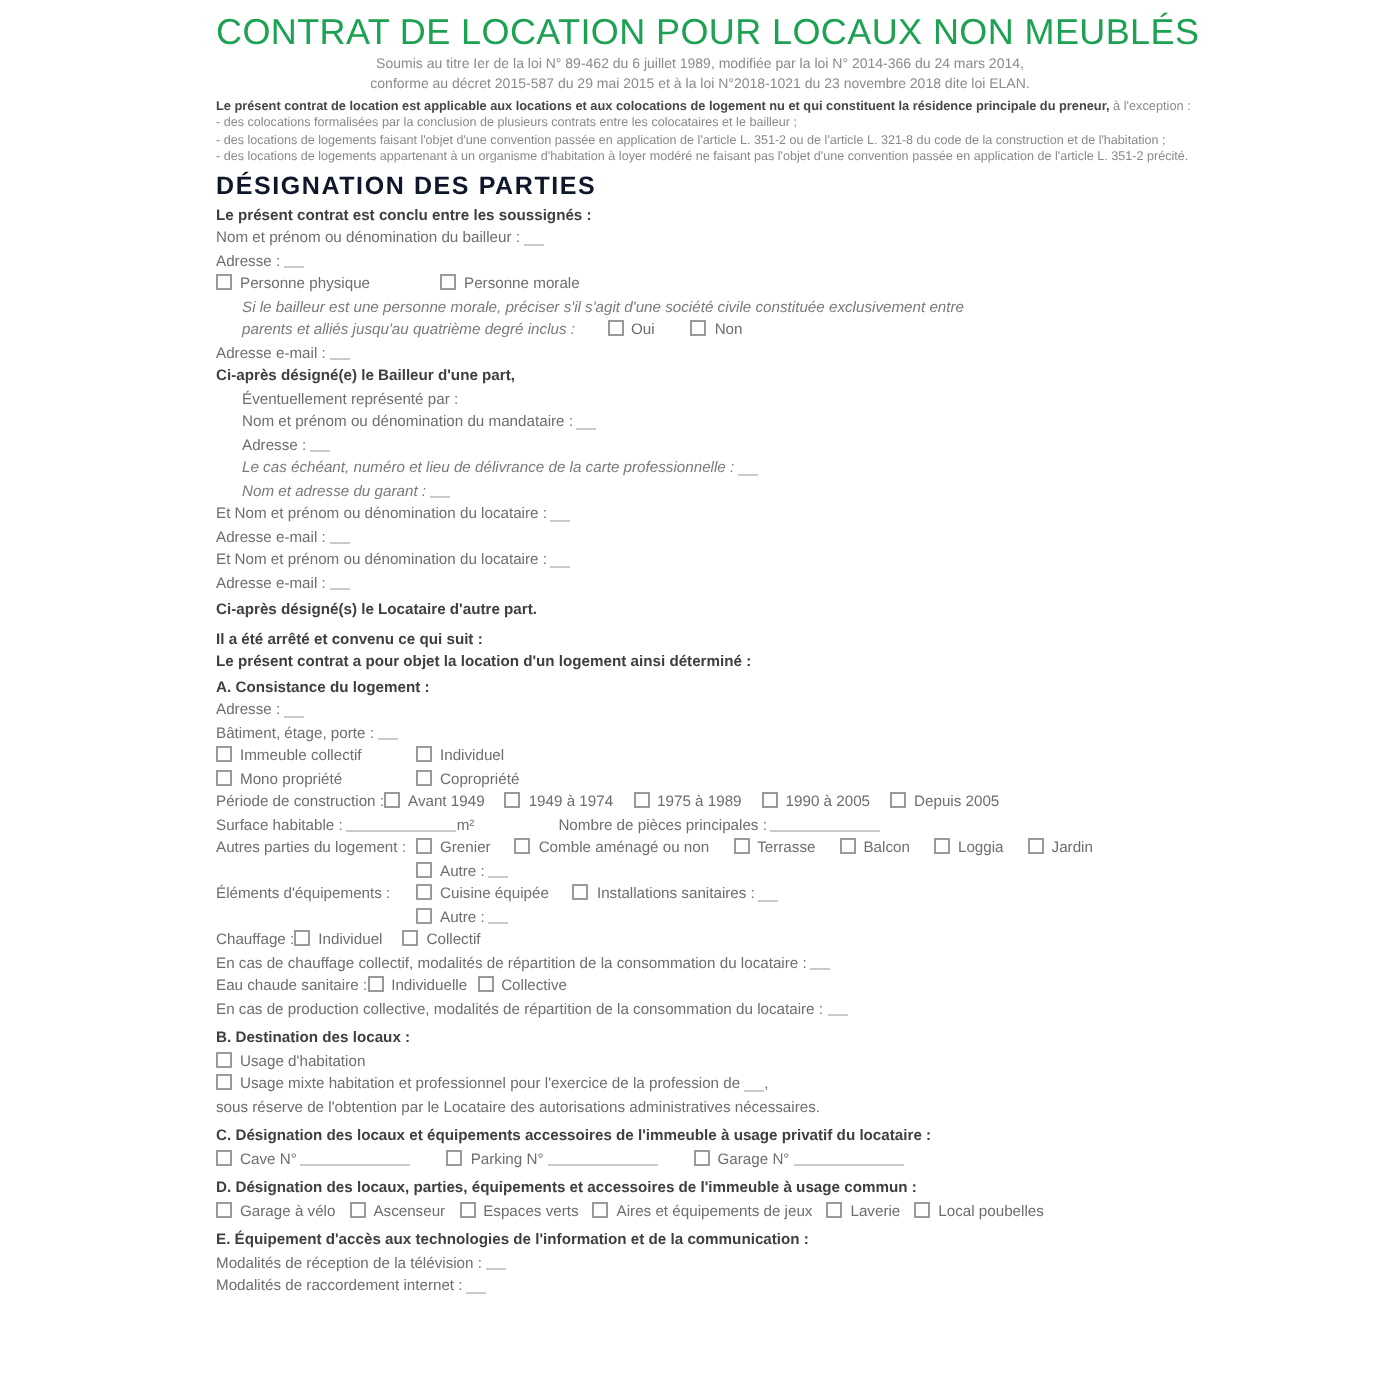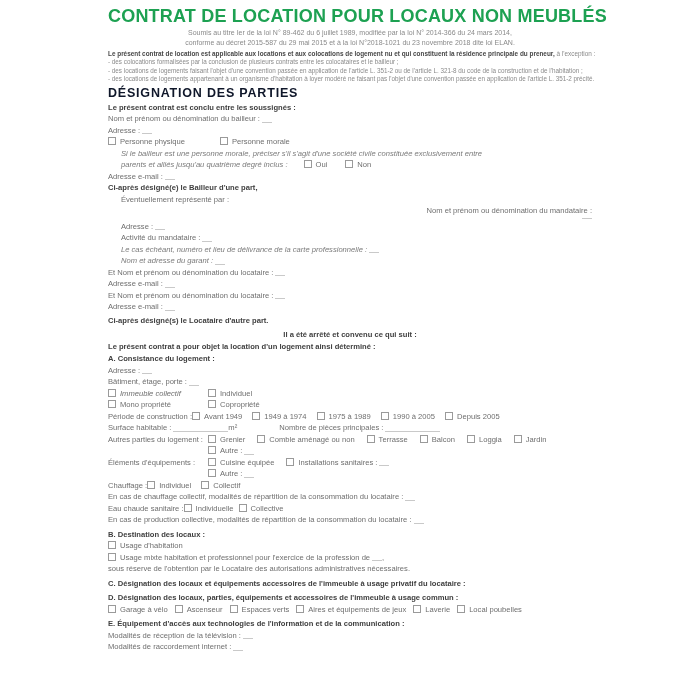--- a/index.html
+++ b/index.html
@@ -4,21 +4,21 @@
 <style>
   html,body{margin:0;padding:0;background:#ffffff;}
   .page{
     width:700px;height:700px;box-sizing:border-box;
     padding:6px 108px 0 108px;overflow:hidden;background:#fff;
     font-family:"Liberation Sans","DejaVu Sans",sans-serif;
     color:#6e6e6e;
   }
   h1.title{
     margin:0 0 2px 0;text-align:center;
-    font-size:18px;line-height:20px;font-weight:bold;
+    font-size:18px;line-height:20px;font-weight:normal;
     color:#1da152;letter-spacing:.2px;white-space:nowrap;
   }
   .sub{margin:0;text-align:center;font-size:7px;line-height:9.5px;color:#8a8a8a;white-space:nowrap;}
   .intro{margin:2px 0 0 0;font-size:6.4px;line-height:9px;color:#8a8a8a;white-space:nowrap;}
   .intro .ib{font-weight:bold;color:#474747;}
   .exc{margin:0;font-size:6.3px;line-height:8.5px;color:#8a8a8a;white-space:nowrap;}
   .sec-h{
     margin:3px 0 2px 0;font-size:12.5px;line-height:13px;font-weight:bold;
     color:#0f172a;letter-spacing:.8px;white-space:nowrap;
   }
@@ -97,30 +97,26 @@
       <div class="row">
         <span class="t">Adresse e-mail :</span>
         <span class="fill"></span>
       </div>
       <div class="row">
         <span class="b">Ci-après désigné(e) le Bailleur d'une part,</span>
       </div>
       <div class="row" style="padding-left: 13px;">
         <span class="t">Éventuellement représenté par :</span>
       </div>
-      <div class="row" style="padding-left: 13px; flex-direction: column;">
+      <div class="row" style="padding-left: 13px;">
         <span class="t">Nom et prénom ou dénomination du mandataire :</span>
         <span class="fill"></span>
       </div>
       <div class="row" style="padding-left: 13px;">
         <span class="t">Adresse :</span>
-        <span class="fill"></span>
-      </div>
-      <div class="row" style="padding-left: 13px;">
-        <span class="t">Activité du mandataire :</span>
         <span class="fill"></span>
       </div>
       <div class="row" style="padding-left: 13px;">
         <span class="i">Le cas échéant, numéro et lieu de délivrance de la carte professionnelle :</span>
         <span class="fill"></span>
       </div>
       <div class="row" style="padding-left: 13px;">
         <span class="i">Nom et adresse du garant :</span>
         <span class="fill"></span>
       </div>
@@ -136,39 +132,39 @@
         <span class="t">Et Nom et prénom ou dénomination du locataire :</span>
         <span class="fill"></span>
       </div>
       <div class="row">
         <span class="t">Adresse e-mail :</span>
         <span class="fill"></span>
       </div>
       <div class="row" style="margin-top: 2px;">
         <span class="b">Ci-après désigné(s) le Locataire d'autre part.</span>
       </div>
-      <div class="row" style="margin-top: 3px; justify-content: center;">
+      <div class="row" style="margin-top: 3px;">
         <span class="b">Il a été arrêté et convenu ce qui suit :</span>
       </div>
       <div class="row">
         <span class="b">Le présent contrat a pour objet la location d'un logement ainsi déterminé :</span>
       </div>
       <div class="row" style="margin-top: 1px;">
         <span class="b">A. Consistance du logement :</span>
       </div>
       <div class="row">
         <span class="t">Adresse :</span>
         <span class="fill"></span>
       </div>
       <div class="row">
         <span class="t">Bâtiment, étage, porte :</span>
         <span class="fill"></span>
       </div>
       <div class="row">
-        <span class="cbw" style="width: 100px; font-style: italic;">
+        <span class="cbw" style="width: 100px;">
           <span class="box"></span>
           <span class="cbl">Immeuble collectif</span>
         </span>
         <span class="cbw">
           <span class="box"></span>
           <span class="cbl">Individuel</span>
         </span>
       </div>
       <div class="row">
         <span class="cbw" style="width: 100px;">
@@ -321,20 +317,39 @@
           <span class="cbl">Usage mixte habitation et professionnel pour l'exercice de la profession de</span>
         </span>
         <span class="fill"></span>
         <span class="t">,</span>
       </div>
       <div class="row">
         <span class="t">sous réserve de l'obtention par le Locataire des autorisations administratives nécessaires.</span>
       </div>
       <div class="row" style="margin-top: 3px;">
         <span class="b">C. Désignation des locaux et équipements accessoires de l'immeuble à usage privatif du locataire :</span>
+      </div>
+      <div class="row">
+        <span class="cbw">
+          <span class="box"></span>
+          <span class="cbl">Cave N°</span>
+        </span>
+        <span class="fill fw" style="width: 55px;"></span>
+        <span class="gap" style="width: 18px;"></span>
+        <span class="cbw">
+          <span class="box"></span>
+          <span class="cbl">Parking N°</span>
+        </span>
+        <span class="fill fw" style="width: 55px;"></span>
+        <span class="gap" style="width: 18px;"></span>
+        <span class="cbw">
+          <span class="box"></span>
+          <span class="cbl">Garage N°</span>
+        </span>
+        <span class="fill fw" style="width: 55px;"></span>
       </div>
       <div class="row" style="margin-top: 3px;">
         <span class="b">D. Désignation des locaux, parties, équipements et accessoires de l'immeuble à usage commun :</span>
       </div>
       <div class="row">
         <span class="cbw">
           <span class="box"></span>
           <span class="cbl">Garage à vélo</span>
         </span>
         <span class="gap" style="width: 7px;"></span>

